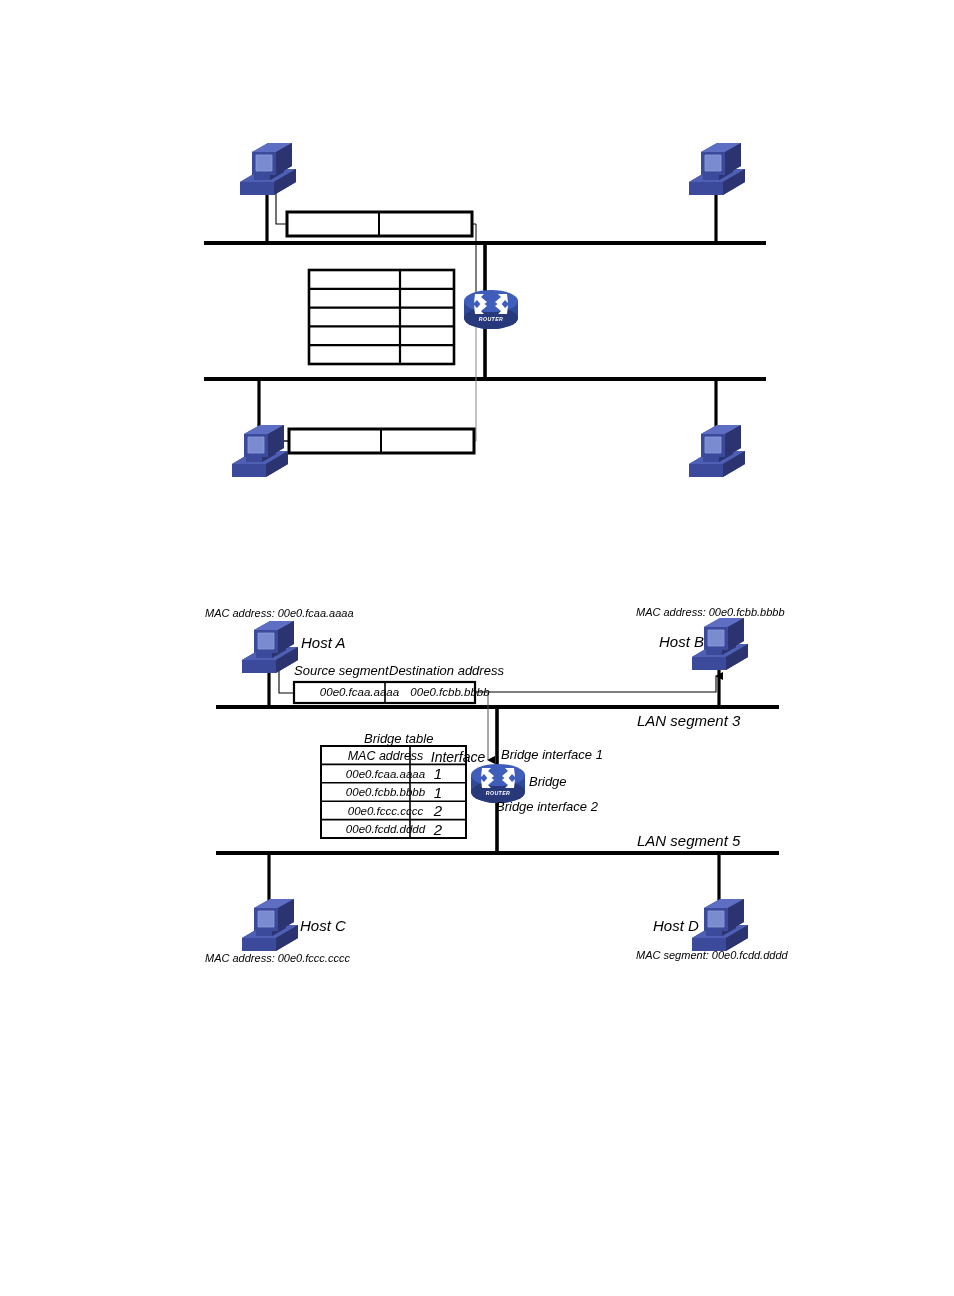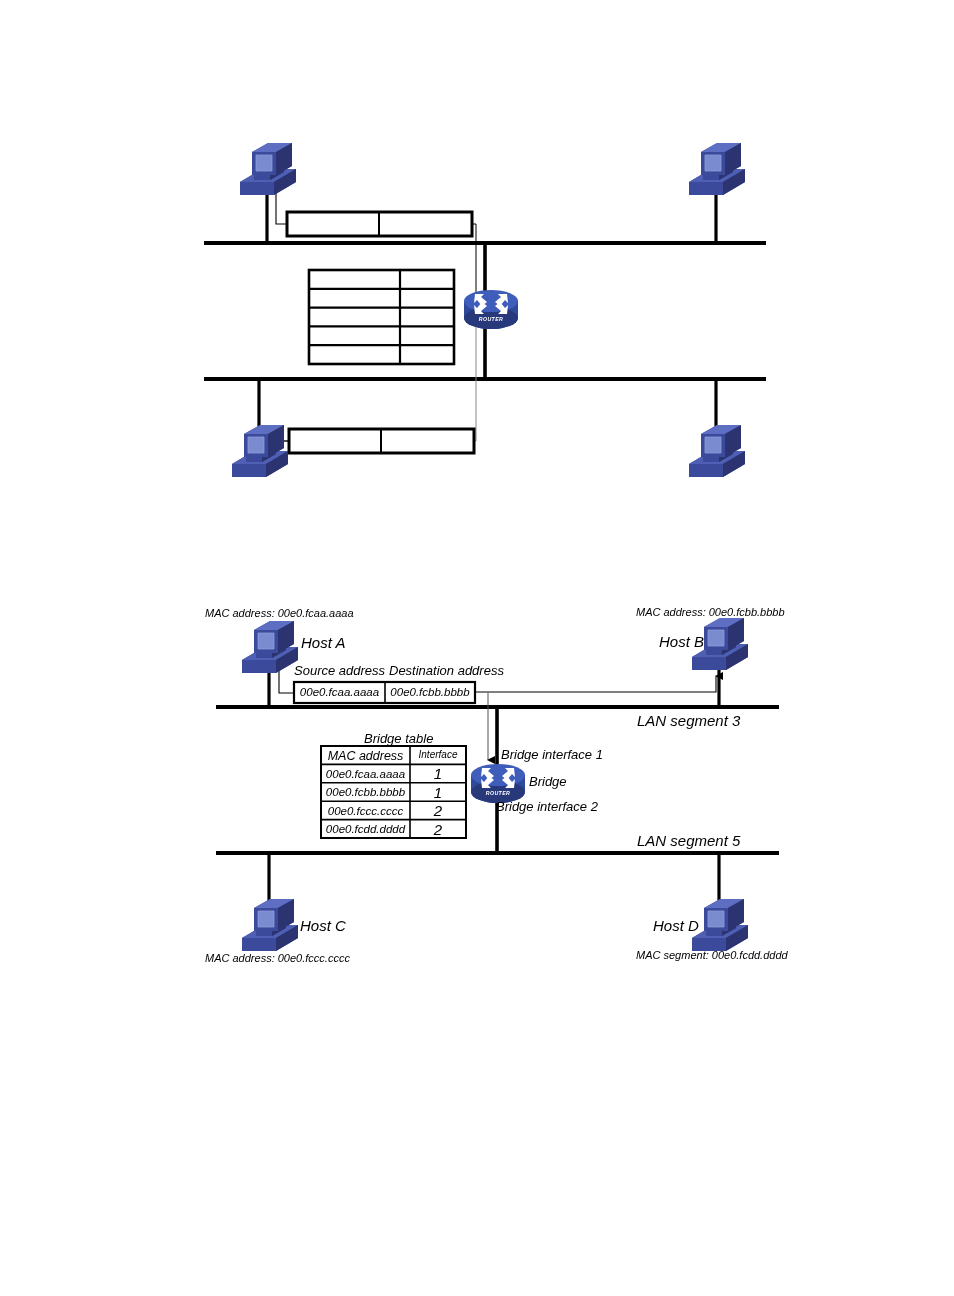--- a/index.html
+++ b/index.html
@@ -39,20 +39,21 @@
   .lbl-sm   { font-size: 11px; }
   .lbl-md   { font-size: 13px; }
   .lbl-lg   { font-size: 15px; }
   .cellText {
     position: absolute;
     white-space: nowrap;
     font-size: 11.5px;
     line-height: 1;
     color: #000;
     text-align: center;
+    margin-left: 20px;
   }
   .cellNum {
     position: absolute;
     white-space: nowrap;
     font-size: 15px;
     line-height: 1;
     color: #000;
     text-align: center;
   }
 </style>
@@ -218,33 +219,33 @@
   <div class="lbl lbl-lg" style="left:655px; top:634px;">Host B</div>
 
   <div class="lbl lbl-lg" style="left:296px; top:918px;">Host C</div>
 
   <div class="lbl lbl-sm" style="left:201px; top:953px;">MAC address: 00e0.fccc.cccc</div>
 
   <div class="lbl lbl-lg" style="left:649px; top:918px;">Host D</div>
 
   <div class="lbl lbl-sm" style="left:632px; top:950px;">MAC segment: 00e0.fcdd.dddd</div>
 
-  <div class="lbl lbl-md" style="left:290px; top:664px;">Source address</div>
+  <div class="lbl lbl-md" style="left:290px; top:664px;">Source segment</div>
 
   <div class="lbl lbl-md" style="left:385px; top:664px;">Destination address</div>
 
   <div class="cellText" style="left:290px; top:687px; width:91px;">00e0.fcaa.aaaa</div>
 
   <div class="cellText" style="left:381px; top:687px; width:90px;">00e0.fcbb.bbbb</div>
 
   <div class="lbl lbl-md" style="left:360px; top:732px;">Bridge table</div>
 
   <div class="cellText" style="left:317px; top:750px; width:89px; font-size:12.5px;">MAC address</div>
 
-  <div class="cellText" style="left:406px; top:750px; width:56px; font-size:10px;">Interface</div>
+  <div class="cellText" style="left:406px; top:750px; width:56px; font-size:14px;">Interface</div>
 
   <div class="cellText" style="left:317px; top:769px; width:89px;">00e0.fcaa.aaaa</div>
   <div class="cellNum" style="left:406px; top:766px; width:56px;">1</div>
 
   <div class="cellText" style="left:317px; top:787px; width:89px;">00e0.fcbb.bbbb</div>
   <div class="cellNum" style="left:406px; top:785px; width:56px;">1</div>
 
   <div class="cellText" style="left:317px; top:806px; width:89px;">00e0.fccc.cccc</div>
   <div class="cellNum" style="left:406px; top:803px; width:56px;">2</div>
 

